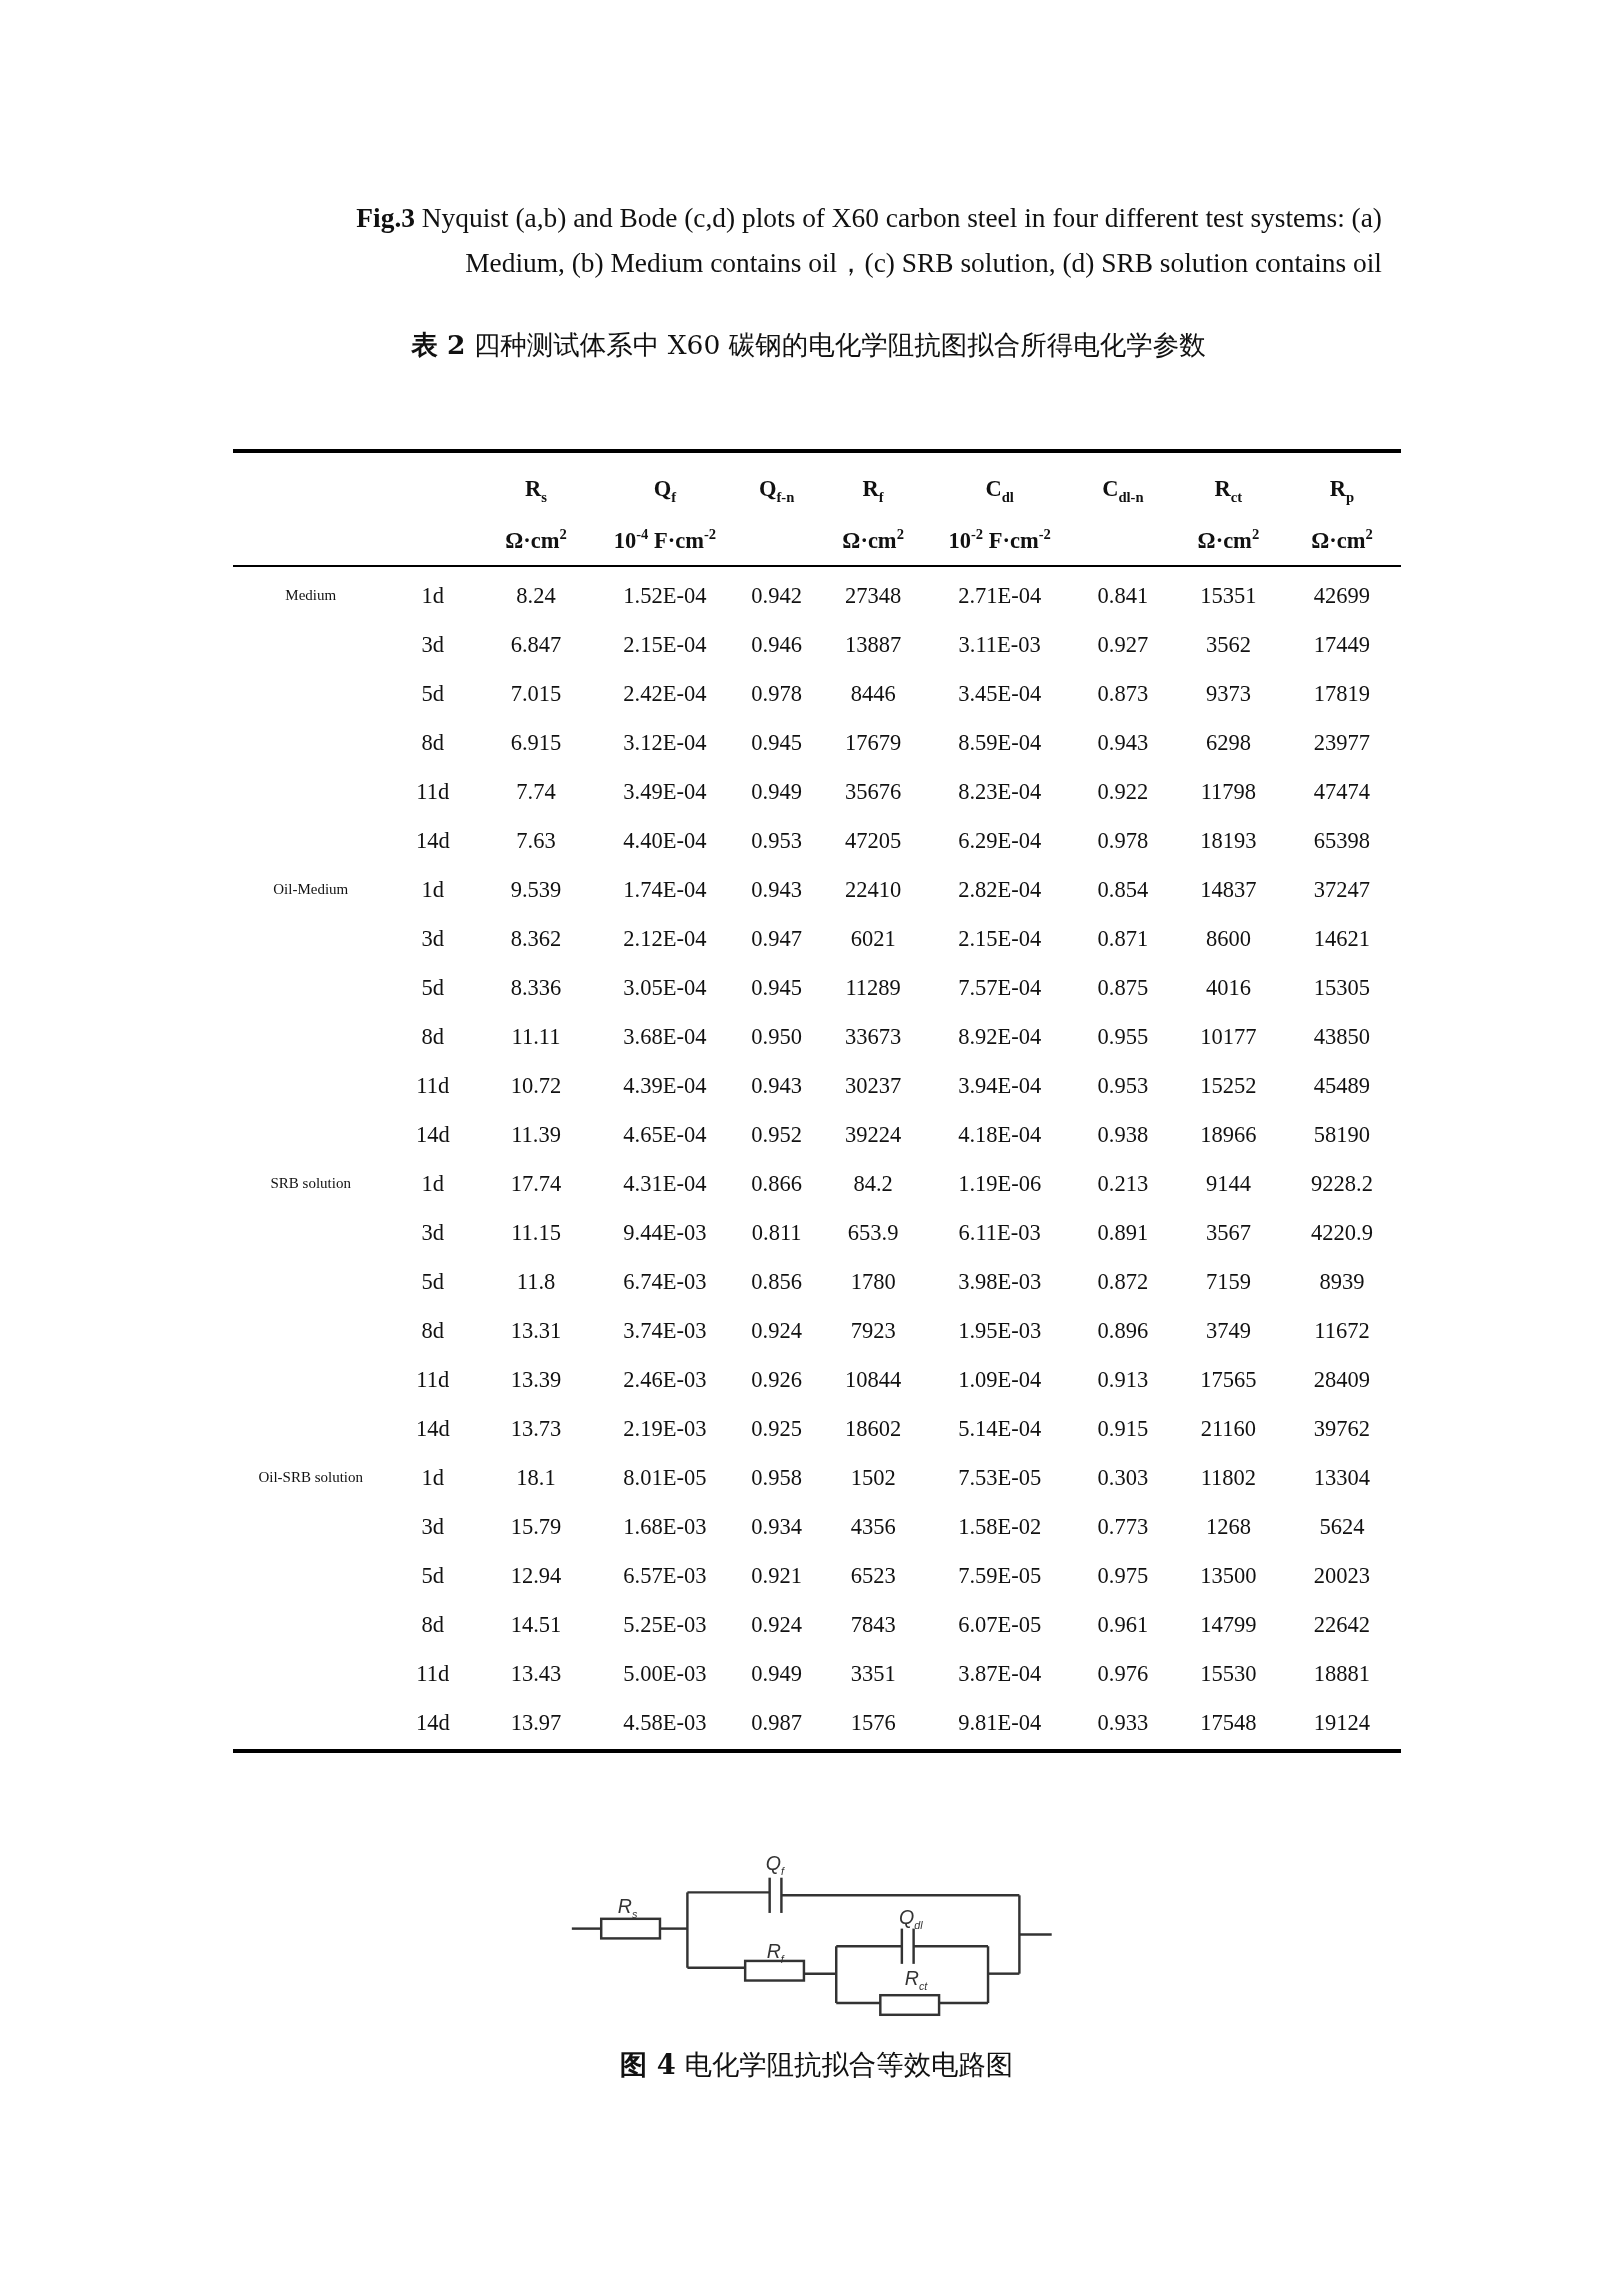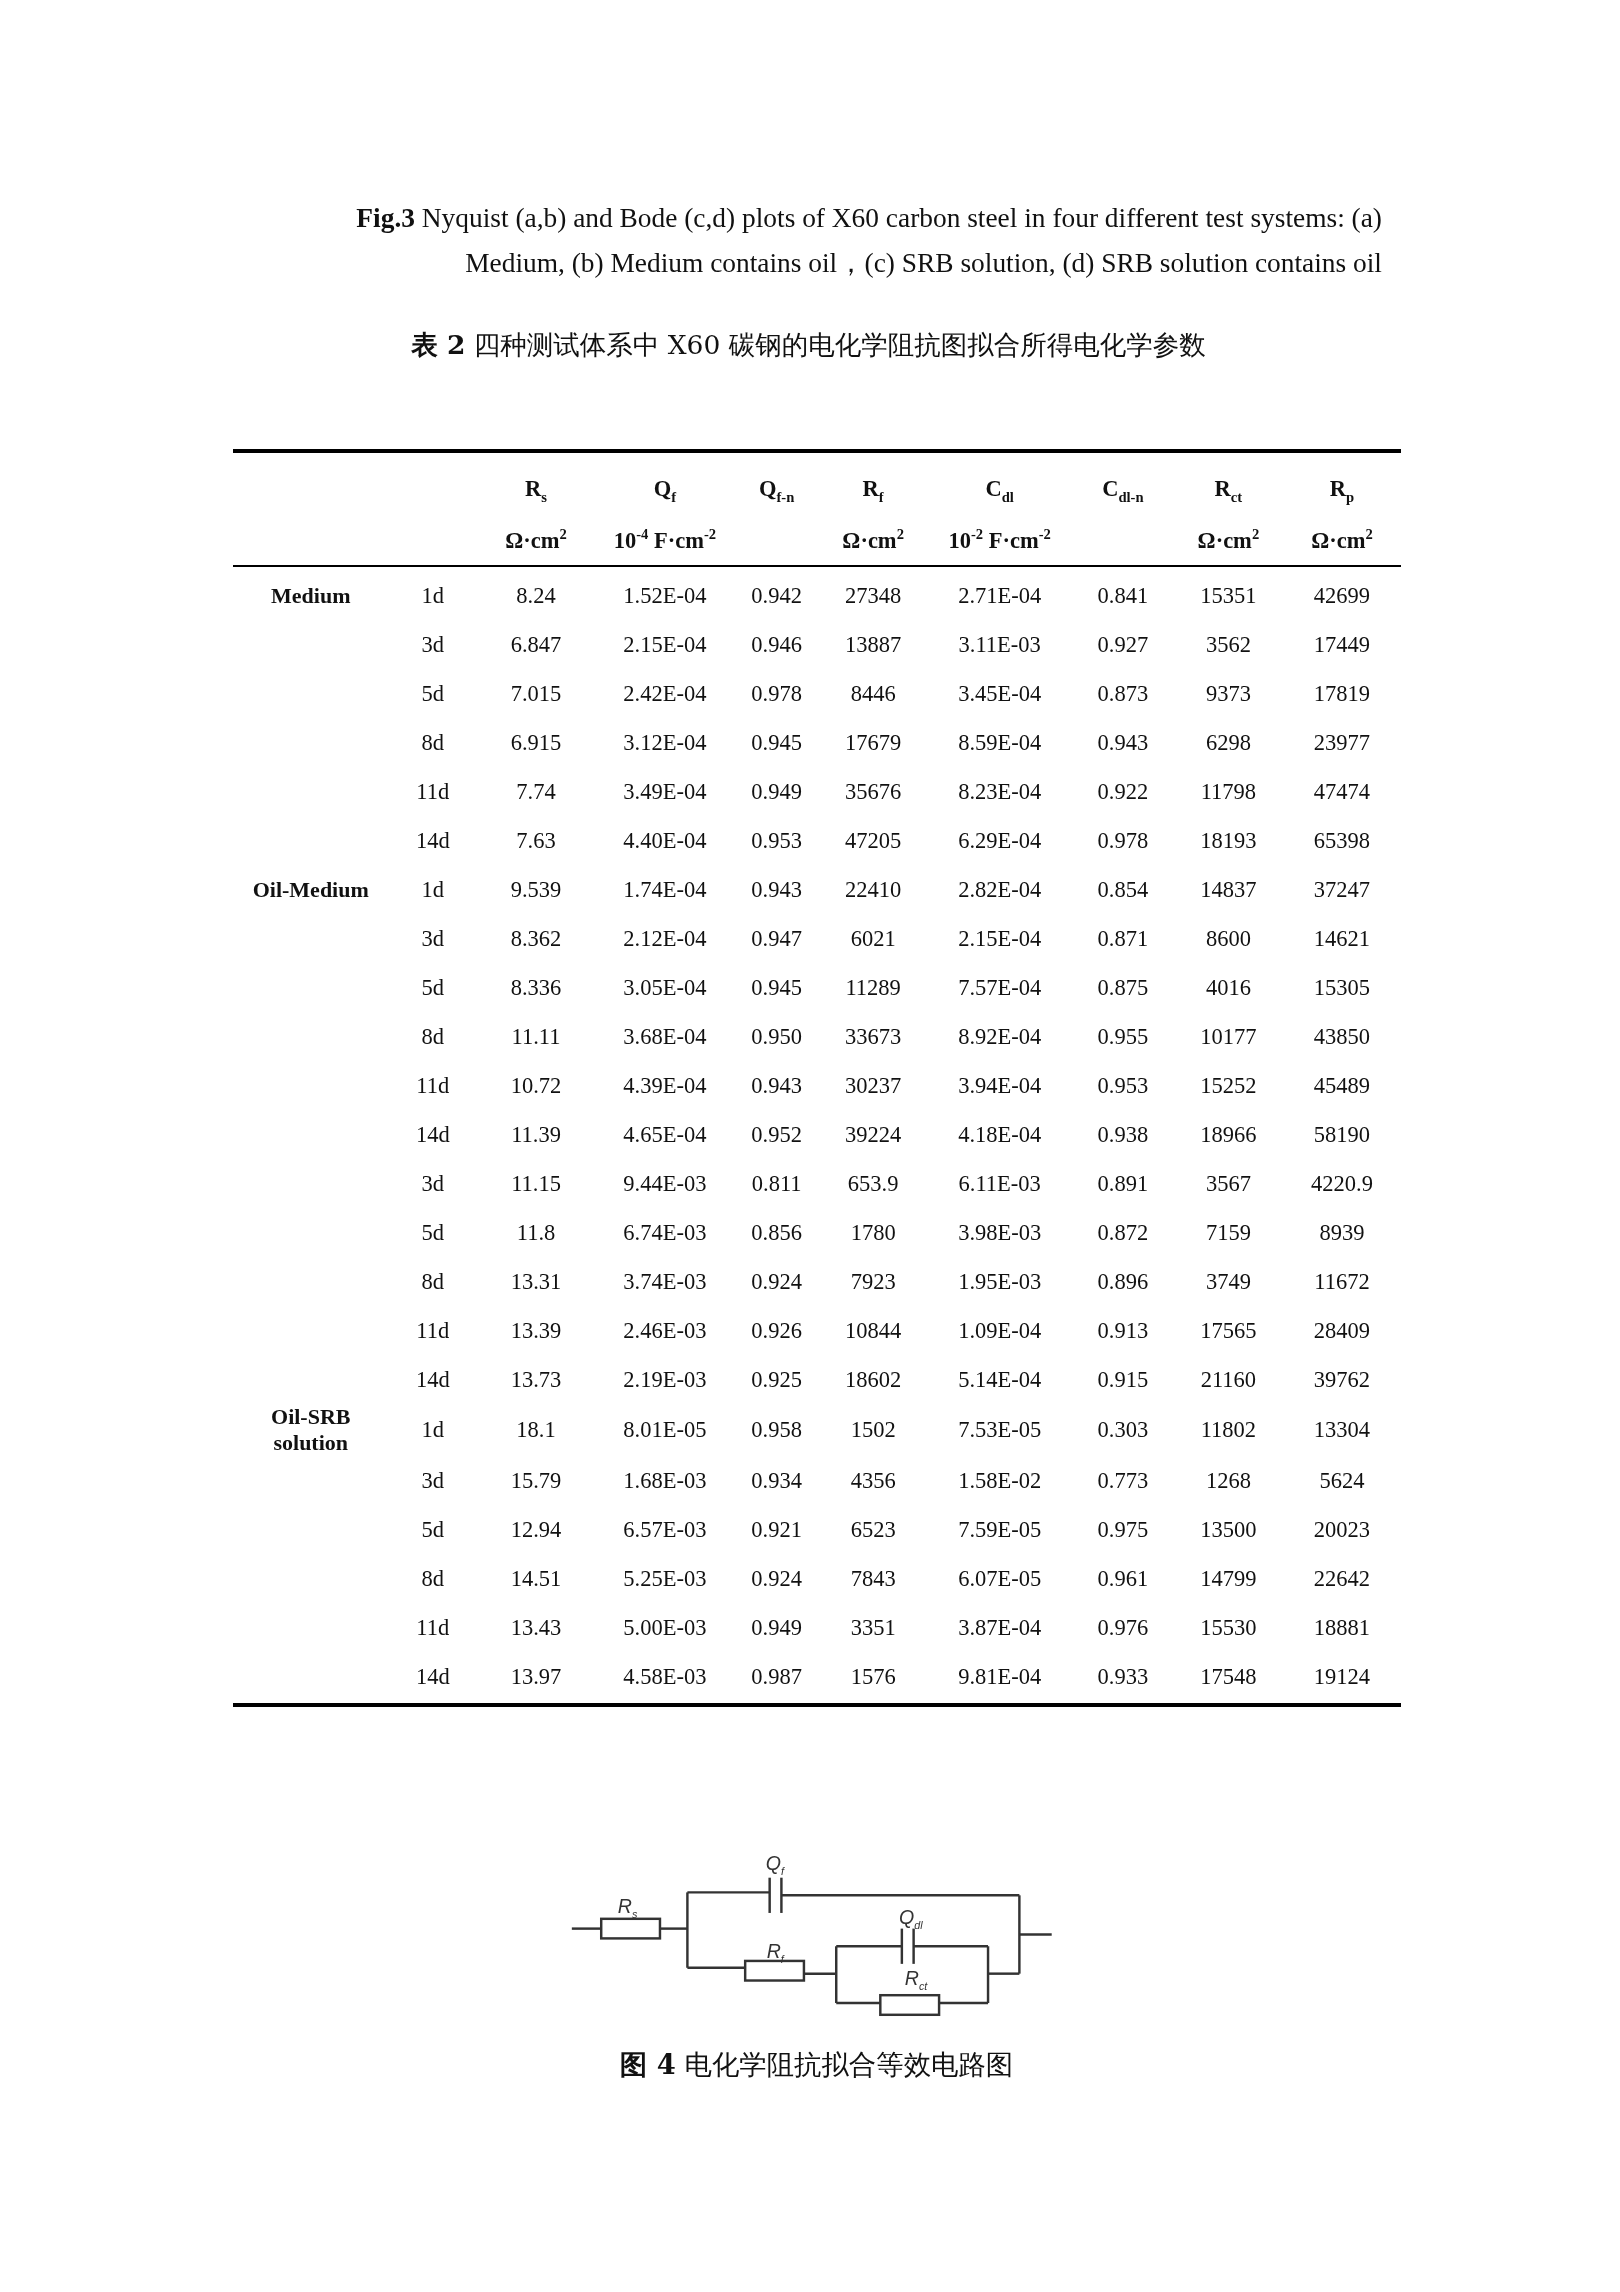--- a/index.html
+++ b/index.html
@@ -12,21 +12,21 @@
          font-size: 27.4px; line-height: 43px; }
   .table-caption .cn { font-family: "DejaVu Serif", serif; font-size: 26.5px; }
   .table-caption b { font-weight: bold; }
   .table-wrap { position: absolute; left: 233px; top: 449px; width: 1168px; }
   .rule-thick { height: 3.9px; background: #000; }
   table { width: 1168px; border-collapse: collapse; table-layout: fixed; }
   th, td { text-align: center; padding: 0; font-weight: normal; }
   thead th { font-weight: bold; font-size: 22.5px; height: 49px; }
   thead tr.h1 th { padding-top: 13.7px; }
   tbody td { font-size: 22.5px; height: 49px; }
-  td.group { font-weight: bold; font-size: 22px; }
+  td.group { font-weight: normal; font-size: 15px; }
   sub, sup { font-size: 65%; }
   .circuit { position: absolute; left: 564px; top: 1848px; width: 568px; height: 172px; }
   .fig4-caption { position: absolute; left: 601px; top: 2047px; width: 431px; text-align: center;
          font-family: "DejaVu Serif", serif; font-size: 27.4px; }
   .fig4-caption b { font-weight: bold; }
 </style>
 </head>
 <body>
 
 <div class="fig3-caption">
@@ -231,20 +231,32 @@
           <td class="group"></td>
           <td>14d</td>
           <td>11.39</td>
           <td>4.65E-04</td>
           <td>0.952</td>
           <td>39224</td>
           <td>4.18E-04</td>
           <td>0.938</td>
           <td>18966</td>
           <td>58190</td>
+        </tr>
+        <tr>
+          <td class="group">SRB solution</td>
+          <td>1d</td>
+          <td>17.74</td>
+          <td>4.31E-04</td>
+          <td>0.866</td>
+          <td>84.2</td>
+          <td>1.19E-06</td>
+          <td>0.213</td>
+          <td>9144</td>
+          <td>9228.2</td>
         </tr>
         <tr>
           <td class="group"></td>
           <td>3d</td>
           <td>11.15</td>
           <td>9.44E-03</td>
           <td>0.811</td>
           <td>653.9</td>
           <td>6.11E-03</td>
           <td>0.891</td>

